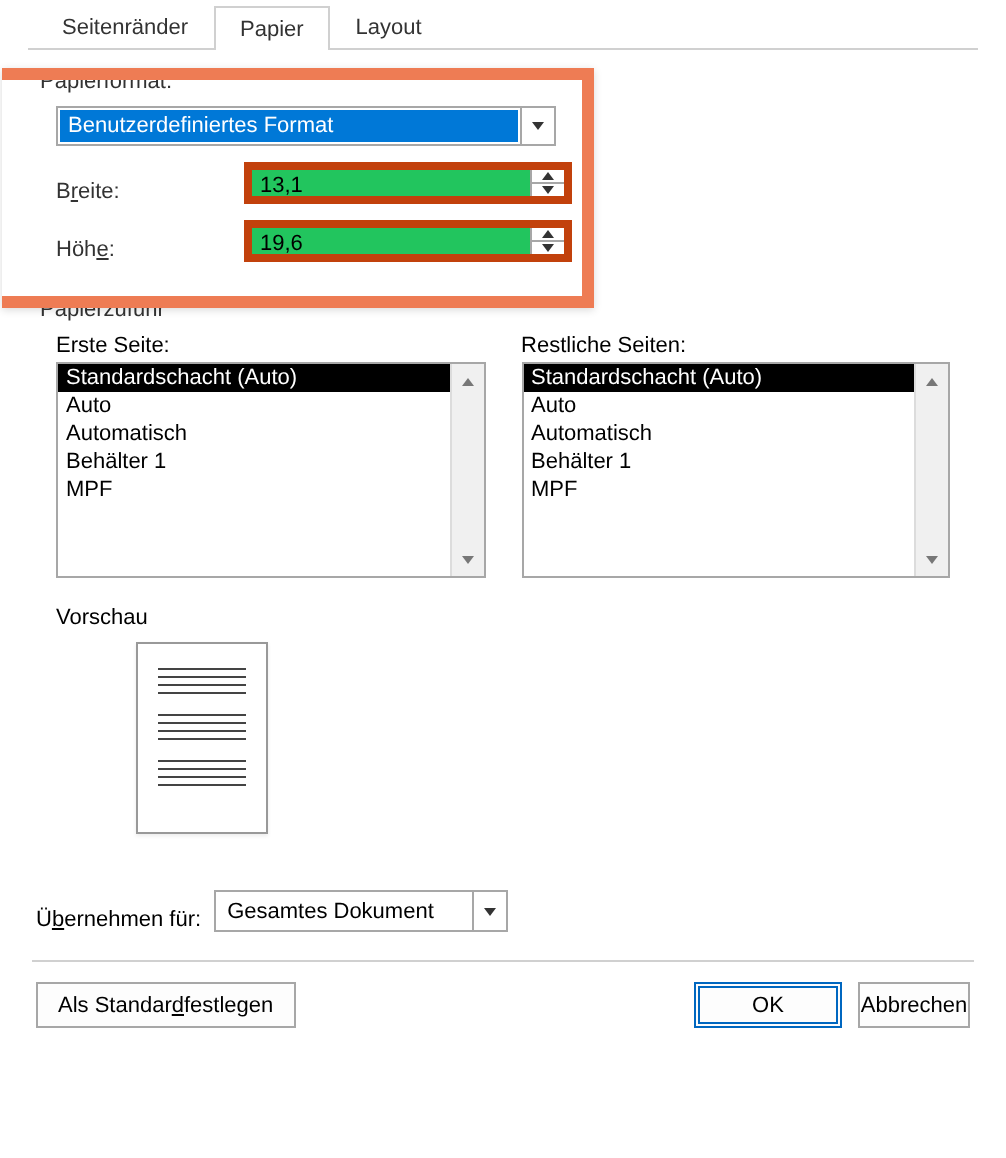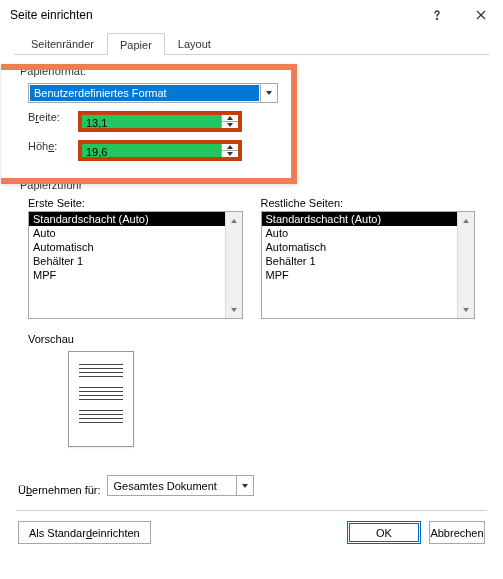--- a/index.html
+++ b/index.html
@@ -15,21 +15,21 @@
   .tab.active { border-color: #d0d0d0; background: #fff; position: relative; top: 1px; }
 
   .highlight-box { position: absolute; left: 1px; top: 34px; width: 296px; height: 120px; border: 6px solid #ee7c54; border-left: none; box-shadow: 0 1px 4px rgba(0,0,0,0.15); pointer-events: none; }
 
   .body { padding: 2px; }
   .group { margin-top: 8px; }
   .group-label { color: #333; margin-bottom: 6px; padding-left: 4px; }
   .paperformat-select { margin-left: 12px; width: 250px; height: 20px; position: relative; border: 1px solid #a7a7a7; display: flex; background: #fff; }
   .pf-value { flex: 1; background: #0078d7; color: #fff; padding: 2px 4px; margin: 1px; }
   .pf-arrow { width: 17px; display:flex; align-items:center; justify-content:center; border-left: 1px solid #a7a7a7; background:#fff; }
-  .row { display:flex; align-items:flex-start; margin-left:12px; margin-top:8px; }
+  .row { display:flex; align-items:flex-end; margin-left:12px; margin-top:8px;gap:44px; }
   .row-label { width: 50px; color:#333; }
   .row-label .und { text-decoration: underline; }
   .spinner { width: 164px; height: 21px; border:4px solid #c2410c; background:#22c55e; display:flex; }
   .spinner-val { flex:1; padding: 2px 4px; }
   .spinner-btns { width:17px; border-left:1px solid #a7a7a7; display:flex; flex-direction:column; }
   .sp-btn { flex:1; display:flex; align-items:center; justify-content:center; background:#fff; }
   .sp-btn + .sp-btn { border-top:1px solid #a7a7a7; }
   .tri-up { width:0; height:0; border-left:3px solid transparent; border-right:3px solid transparent; border-bottom:4px solid #333; }
   .tri-down { width:0; height:0; border-left:3px solid transparent; border-right:3px solid transparent; border-top:4px solid #333; }
 
@@ -63,34 +63,20 @@
   .footer { display:flex; align-items:center; padding: 0 2px; gap: 8px; }
   .btn.primary { border-color:#0067c0; position:relative; }
   .btn.primary::after { content:""; position:absolute; inset:1px; border:1px solid #0067c0; }
   .btn.ok { width: 74px; }
   .btn.cancel { width: 56px; }
 </style>
 </head>
 <body>
 
 <div class="window">
-  <div class="titlebar">
-    <div class="title">Seite einrichten</div>
-    <div class="tbicon">
-      <svg width="12" height="12" viewBox="0 0 12 12" fill="none">
-          <path d="M4 4c0-1.1.9-2 2-2s2 .9 2 2c0 1.3-2 1.5-2 3" stroke-width="1.3" stroke-linecap="round"></path>
-          <circle cx="6" cy="10" r="0.8" fill="#333"></circle>
-        </svg>
-    </div>
-    <div class="tbicon">
-      <svg width="10" height="10" viewBox="0 0 10 10">
-          <path d="M1 1 L9 9 M9 1 L1 9" stroke-width="1.2"></path>
-        </svg>
-    </div>
-  </div>
 
   <div class="content">
     <div class="tabs">
       <div class="tab">
         <span>Seitenränder</span>
       </div>
       <div class="tab active">
         <span>Papier</span>
       </div>
       <div class="tab">
@@ -216,21 +202,21 @@
             </div>
         </div>
         <div class="spacer"></div>
       </div>
 
       <div class="footer-sep"></div>
       <div class="footer">
         <div class="btn">
             <span>Als Standar</span>
             <span class="und">d</span>
-            <span> einrichten</span>
+            <span> festlegen</span>
           </div>
         <div class="spacer"></div>
         <div class="btn primary ok">
             <span>OK</span>
           </div>
         <div class="btn cancel">
             <span>Abbrechen</span>
           </div>
       </div>
     </div>

